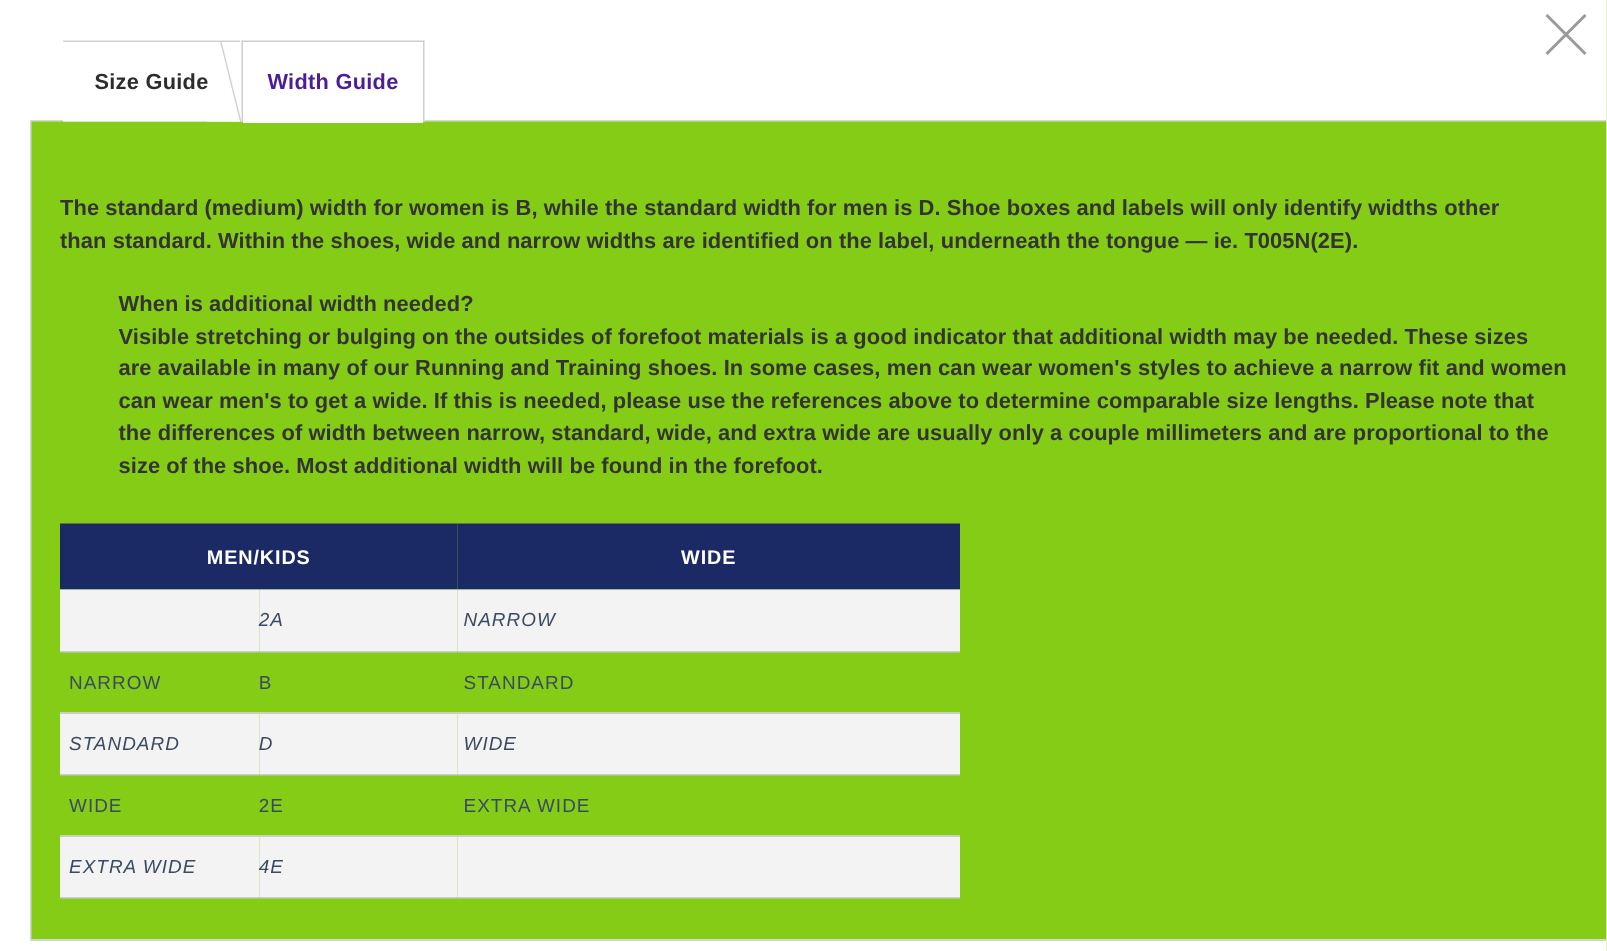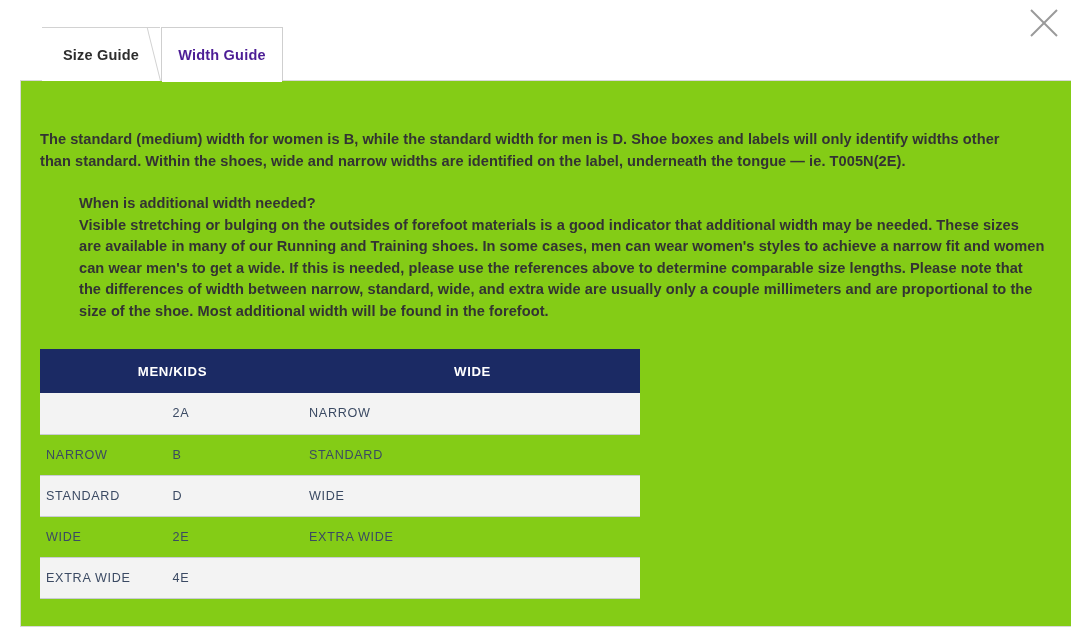--- a/index.html
+++ b/index.html
@@ -149,21 +149,21 @@
   table.width-table th.th-women { width: 335px; }
   table.width-table td {
     font-size: 12.6px;
     color: #3b4a63;
     letter-spacing: 0.7px;
     height: 41px;
     padding: 0 0 0 6px;
     border-bottom: 1px solid #c9ccd4;
     vertical-align: middle;
   }
-  table.width-table tr.alt td { background: #f3f3f3; }
+  table.width-table tr.alt td { background: #f3f3f3; font-style: italic; }
   table.width-table td.c1 { width: 265px; padding-left: 6px; }
   table.width-table td.c2 { width: 75px; padding-left: 0; }
   table.width-table td.c3 { width: 260px; padding-left: 4px; }
 </style>
 </head>
 <body>
 
 <div class="modal">
 
   <button class="close-btn" aria-label="close">

